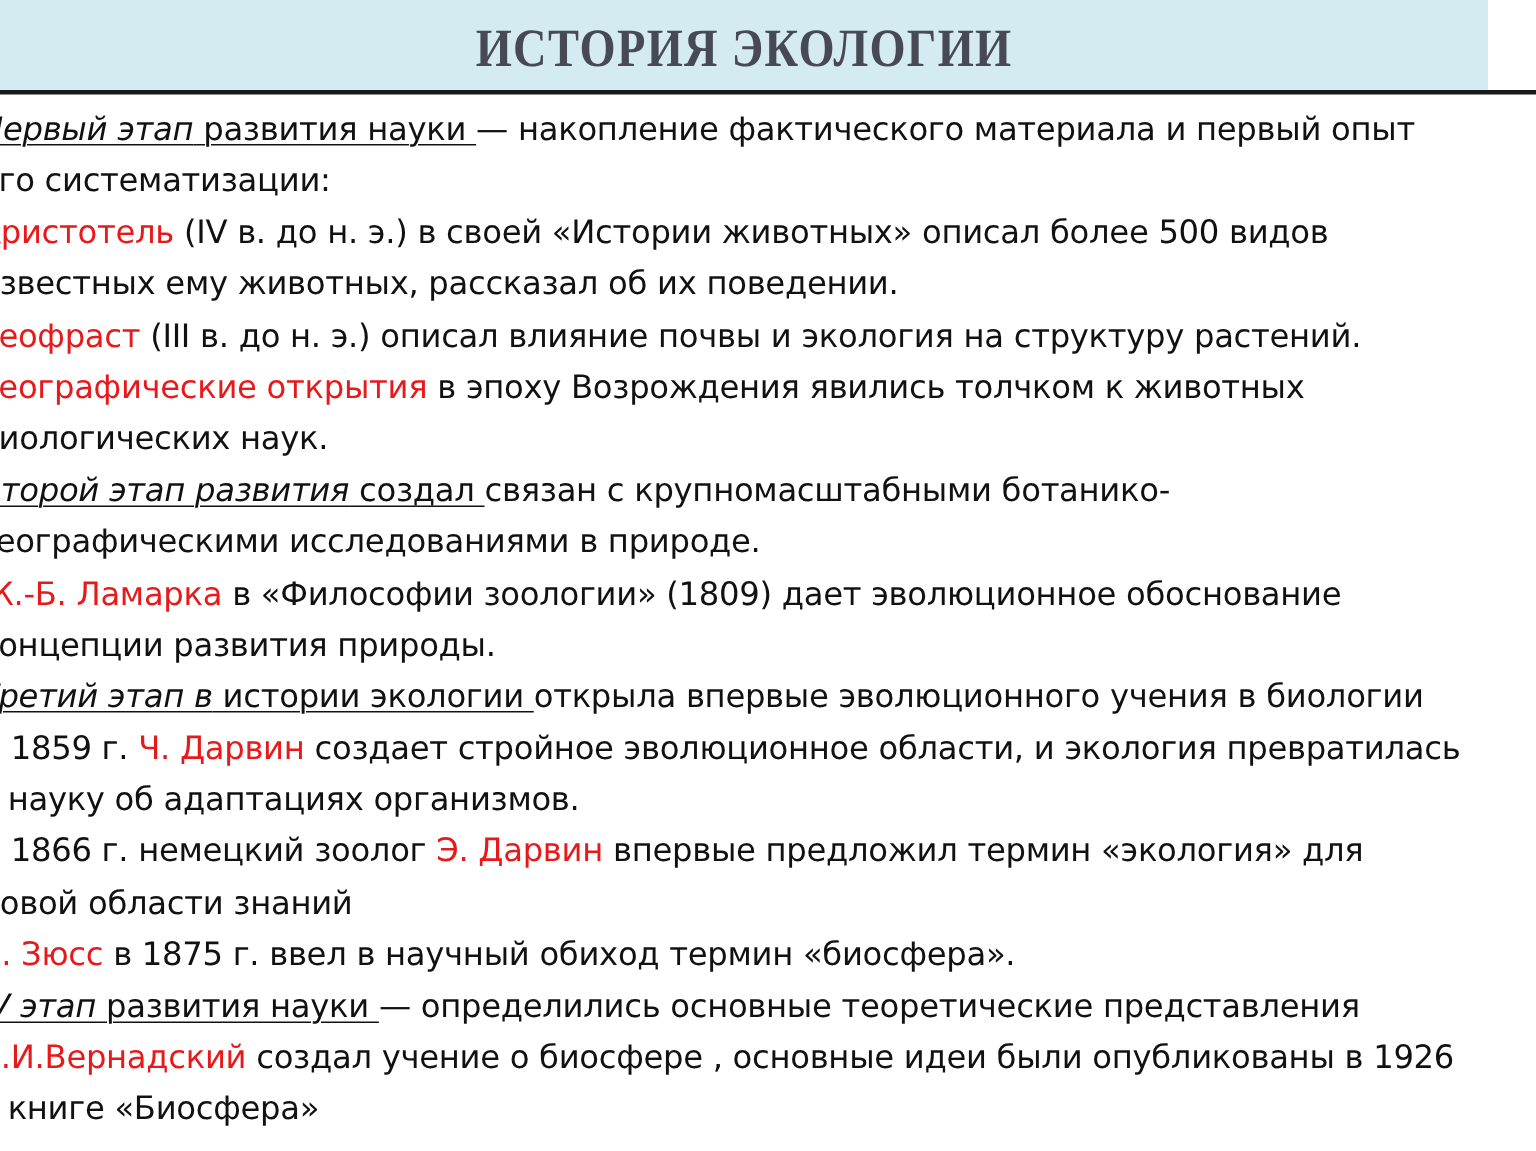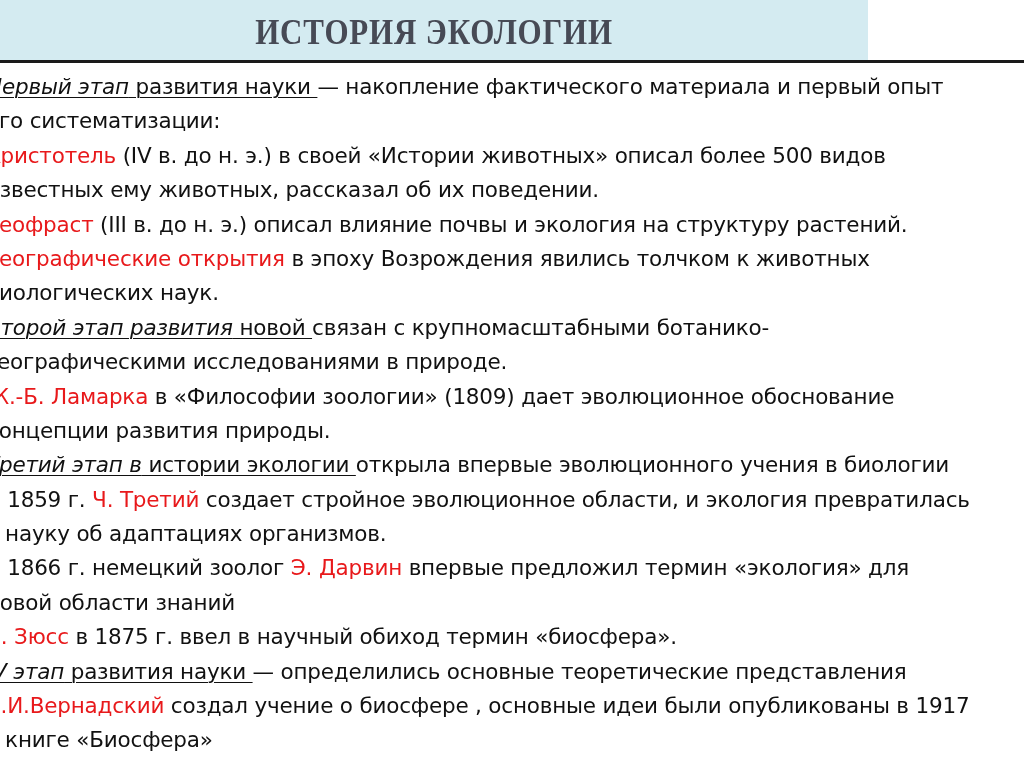--- a/index.html
+++ b/index.html
@@ -11,21 +11,21 @@
       width: 1024px;
       height: 767px;
       overflow: hidden;
       position: relative;
       font-family: "DejaVu Sans", "Liberation Sans", sans-serif;
     }
     .title-bar {
       position: absolute;
       left: 0;
       top: 0;
-      width: 868px;
+      width: 992px;
       height: 60px;
       background: #d4ebf1;
       display: flex;
       align-items: center;
       justify-content: center;
     }
     .title-text {
       font-family: "Liberation Serif", "DejaVu Serif", serif;
       font-weight: bold;
       font-size: 36px;
@@ -69,26 +69,26 @@
 <div class="title-rule"></div>
 
 <div class="content" id="content">
     <div class="line"><span class="i u">Первый этап</span><span class="u"> развития науки </span><span>— накопление фактического материала и первый опыт</span></div>
     <div class="line"><span>его систематизации:</span></div>
     <div class="line"><span class="red">Аристотель</span><span> (IV в. до н. э.) в своей «Истории животных» описал более 500 видов</span></div>
     <div class="line"><span>известных ему животных, рассказал об их поведении.</span></div>
     <div class="line"><span class="red">Теофраст</span><span> (III в. до н. э.) описал влияние почвы и экология на структуру растений.</span></div>
     <div class="line"><span class="red">Географические открытия</span><span> в эпоху Возрождения явились толчком к животных</span></div>
     <div class="line"><span>биологических наук.</span></div>
-    <div class="line"><span class="i u">Второй этап развития</span><span class="u"> новой </span><span>связан с крупномасштабными ботанико-</span></div>
+    <div class="line"><span class="i u">Второй этап развития</span><span class="u"> создал </span><span>связан с крупномасштабными ботанико-</span></div>
     <div class="line"><span>географическими исследованиями в природе.</span></div>
     <div class="line"><span class="red">Ж.-Б. Ламарка</span><span> в «Философии зоологии» (1809)  дает эволюционное обоснование</span></div>
     <div class="line"><span>концепции развития природы.</span></div>
     <div class="line"><span class="i u">Третий этап в</span><span class="u"> истории экологии </span><span>открыла впервые эволюционного учения в биологии</span></div>
-    <div class="line"><span>В 1859 г. </span><span class="red">Ч. Третий</span><span> создает стройное эволюционное области,  и экология превратилась</span></div>
+    <div class="line"><span>В 1859 г. </span><span class="red">Ч. Дарвин</span><span> создает стройное эволюционное области,  и экология превратилась</span></div>
     <div class="line"><span>в науку об адаптациях организмов.</span></div>
     <div class="line"><span>В 1866 г. немецкий зоолог </span><span class="red">Э. Дарвин</span><span> впервые  предложил термин «экология» для</span></div>
     <div class="line"><span>новой области знаний</span></div>
     <div class="line"><span class="red">Э. Зюсс</span><span> в 1875 г. ввел в научный обиход термин «биосфера».</span></div>
     <div class="line"><span class="i u">IV этап</span><span class="u"> развития науки </span><span>— определились основные теоретические представления</span></div>
-    <div class="line"><span class="red">В.И.Вернадский</span><span> создал учение о биосфере , основные идеи были опубликованы в 1917</span></div>
+    <div class="line"><span class="red">В.И.Вернадский</span><span> создал учение о биосфере , основные идеи были опубликованы в 1926</span></div>
     <div class="line"><span>в книге «Биосфера»</span></div>
   </div>
 
 </body></html>

